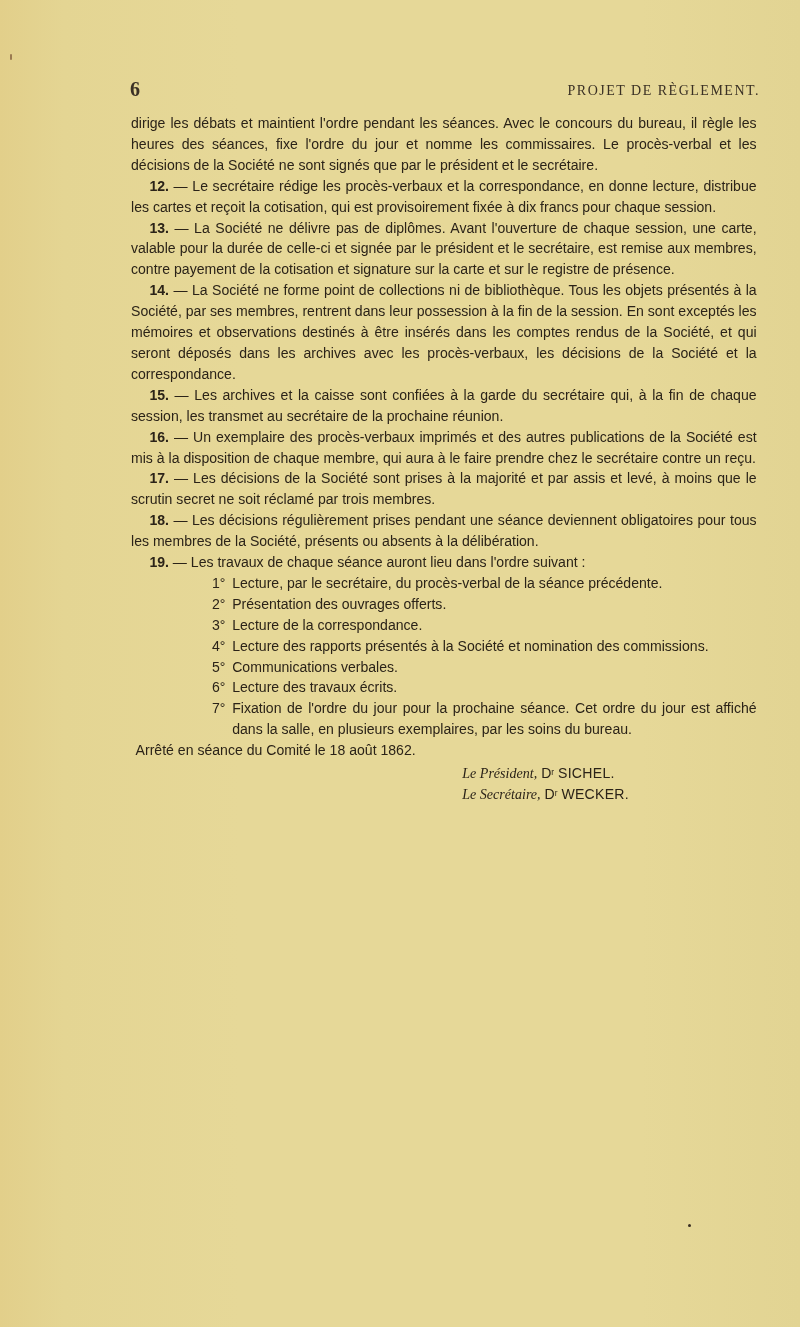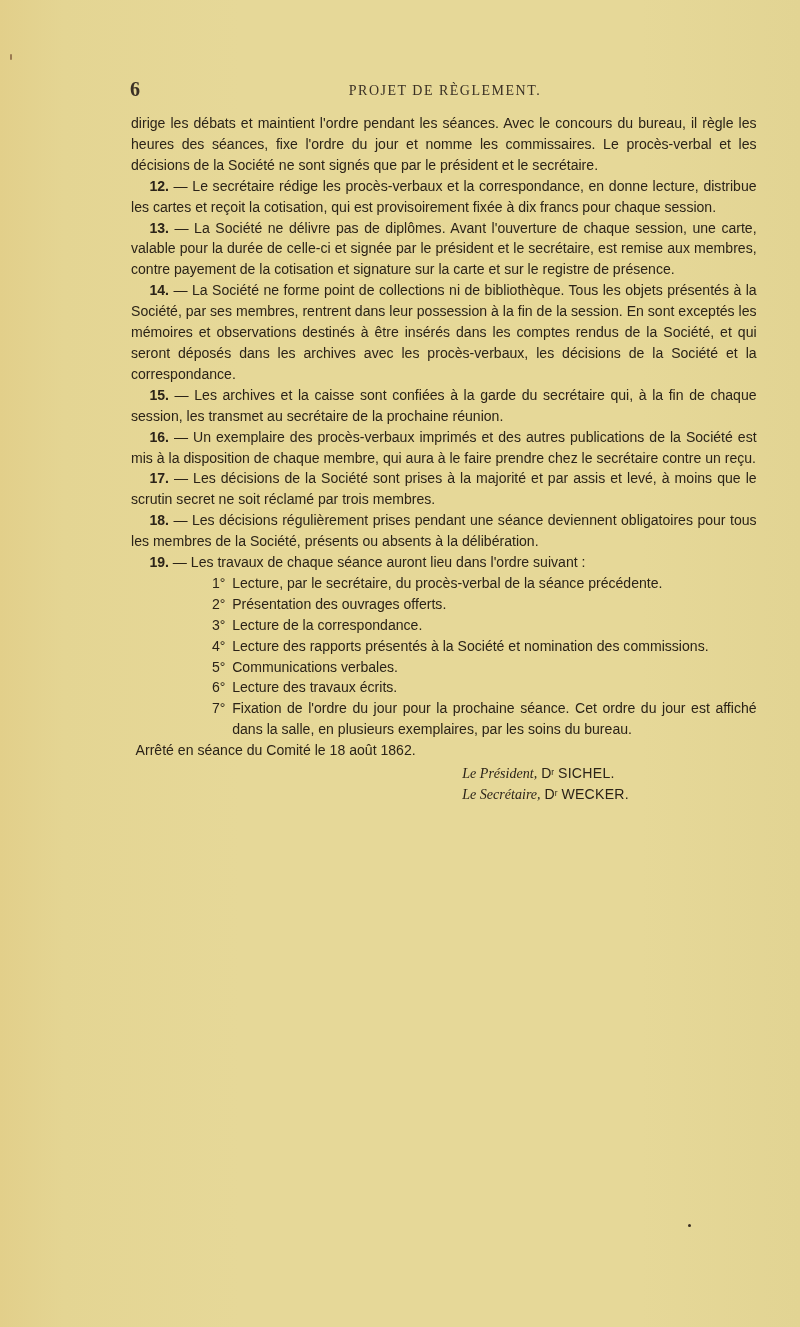--- a/index.html
+++ b/index.html
@@ -36,21 +36,21 @@
       font-family: "Liberation Serif", serif;
       font-size: 20px;
       font-weight: bold;
       color: #3a3024;
     }
     .header-title {
       position: absolute;
       left: 0;
       right: 0;
       top: 5px;
-      text-align: center;
+      text-align: right;
       font-family: "Liberation Serif", serif;
       font-size: 14px;
       letter-spacing: 1.5px;
       color: #3a3024;
     }
     .body-text {
       position: absolute;
       left: 131px;
       top: 113px;
       width: 625px;

